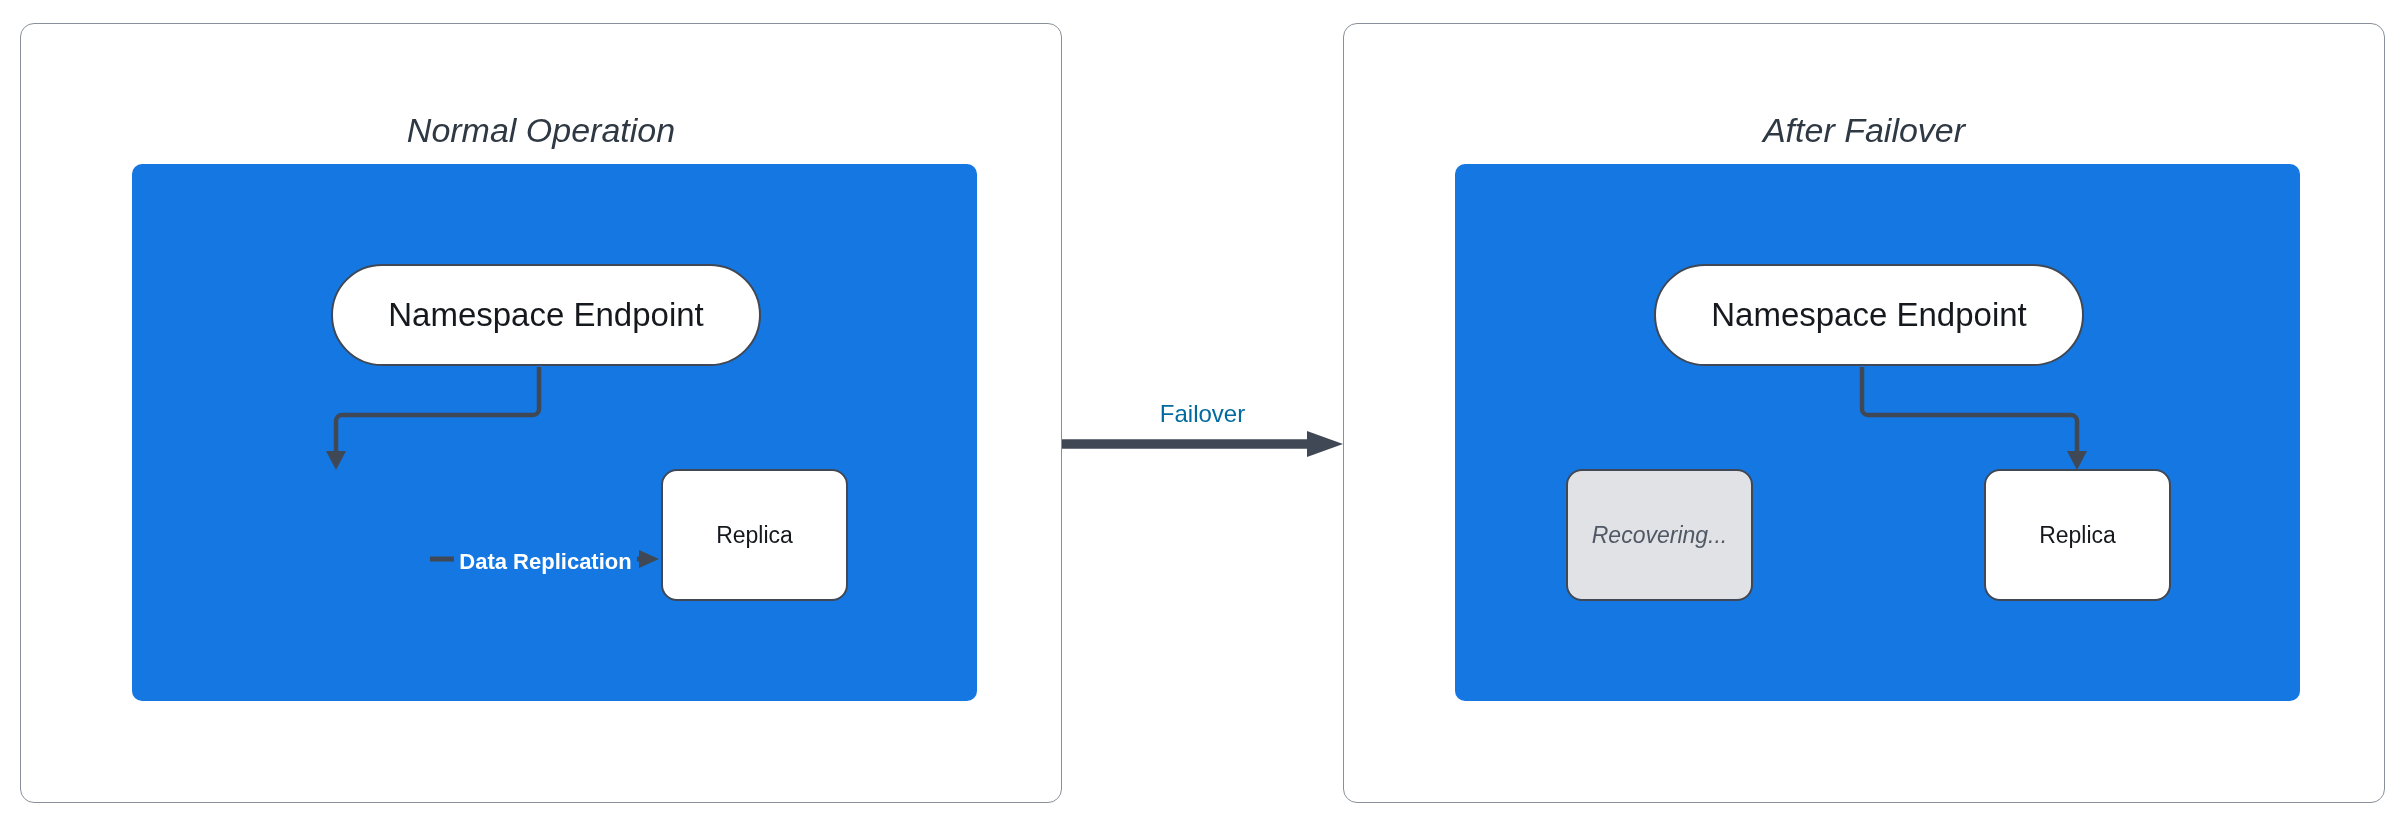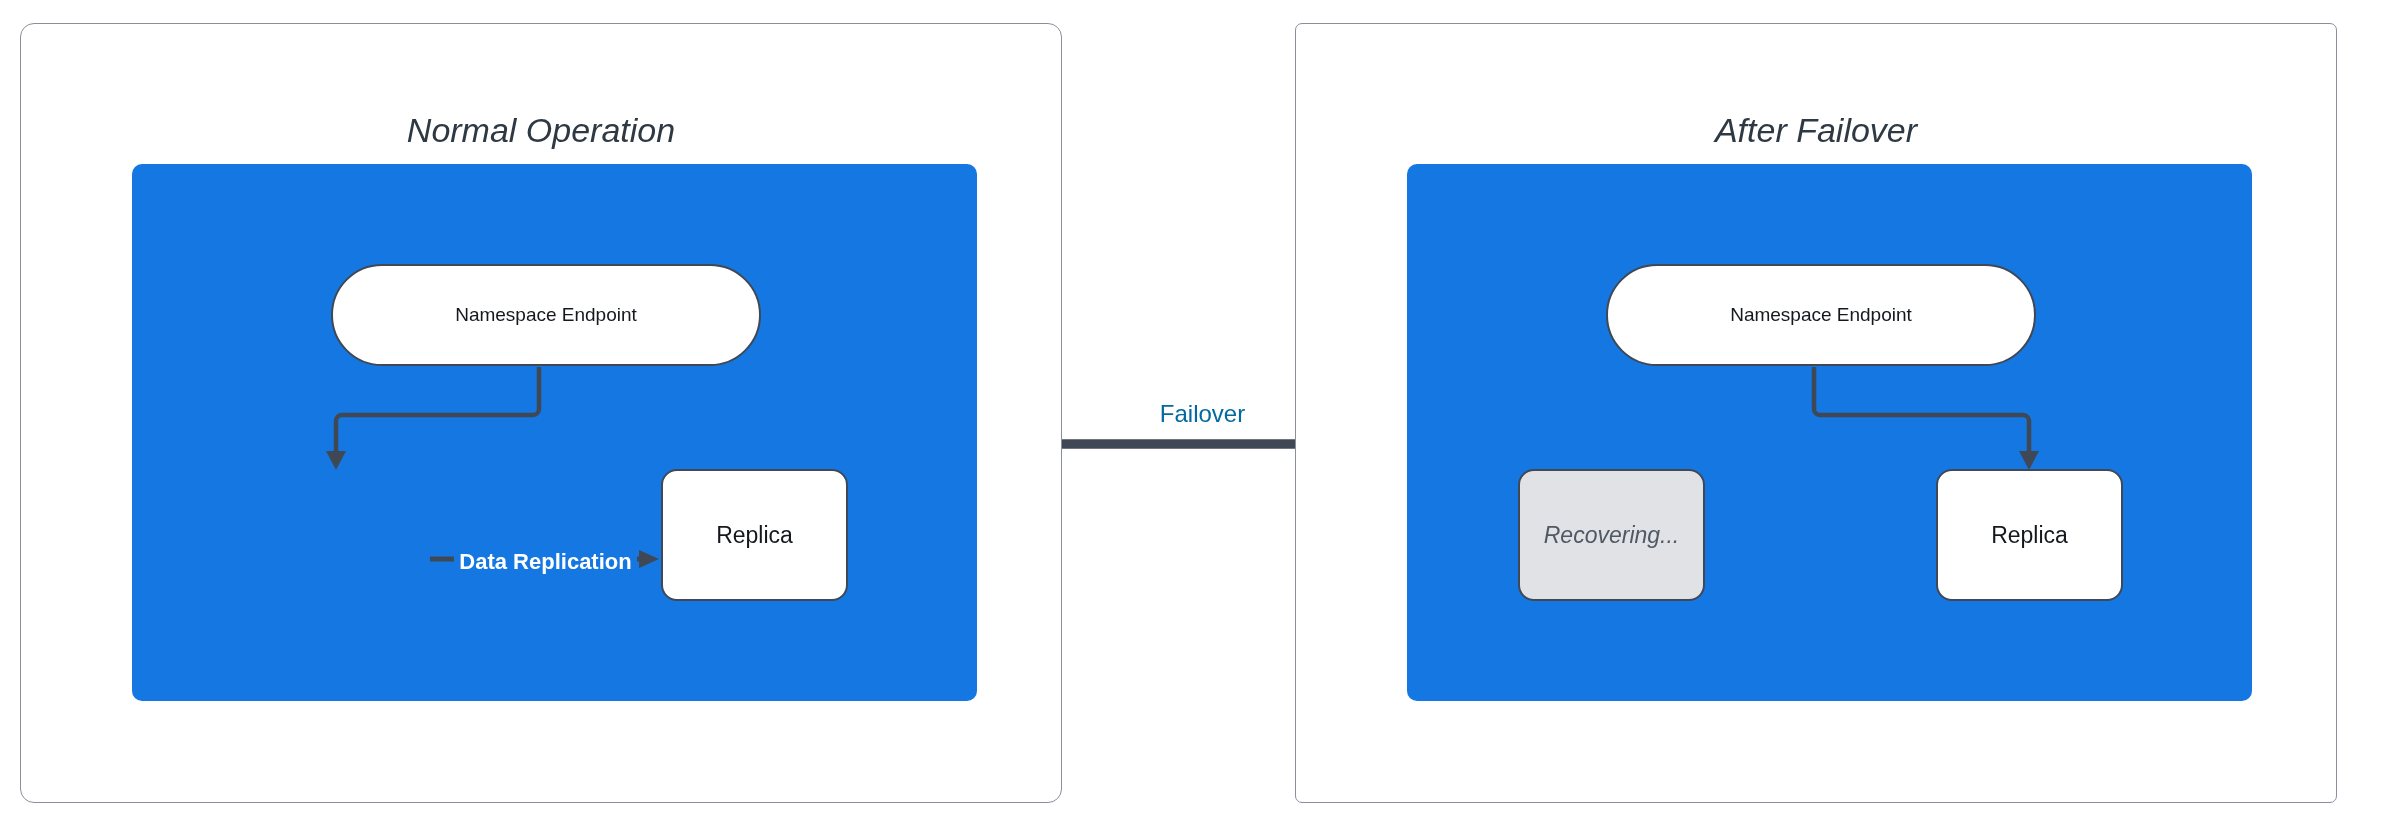--- a/index.html
+++ b/index.html
@@ -18,38 +18,38 @@
     width:2407px;height:828px;background:var(--page-bg);
     font-family:"Liberation Sans", sans-serif;
   }
   .canvas{position:relative;width:2407px;height:828px;overflow:hidden;}
 
   .panel{
     position:absolute;top:23px;width:1042px;height:780px;
     background:#fff;border:1.5px solid var(--panel-border);border-radius:14px;
   }
   .panel.left{left:20px;}
-  .panel.right{left:1295px;border-radius:7px;}
+  .panel.right{left:1343px;}
 
   .panel-title{
     position:absolute;top:86px;left:0;width:100%;margin:0;
     text-align:center;font-size:34px;font-weight:400;font-style:italic;
     line-height:40px;color:var(--title-text);
   }
 
   .cluster{
     position:absolute;left:111px;top:140px;width:845px;height:537px;
     background:var(--cluster-blue);border-radius:10px;
   }
 
   .pill{
     position:absolute;left:310px;top:240px;width:430px;height:102px;
     background:#fff;border:2.5px solid var(--stroke-dark);border-radius:51px;
     display:flex;align-items:center;justify-content:center;
-    font-size:19px;color:var(--node-text);
+    font-size:33px;color:var(--node-text);
   }
 
   .node{
     position:absolute;top:445px;width:187px;height:132px;
     background:#fff;border:2px solid var(--stroke-dark);border-radius:16px;
     display:flex;align-items:center;justify-content:center;text-align:center;
     font-size:23px;line-height:1.26;color:var(--node-text);padding:0 16px;
   }
   .node.pos-left{left:222px;}
   .node.pos-right{left:640px;}

